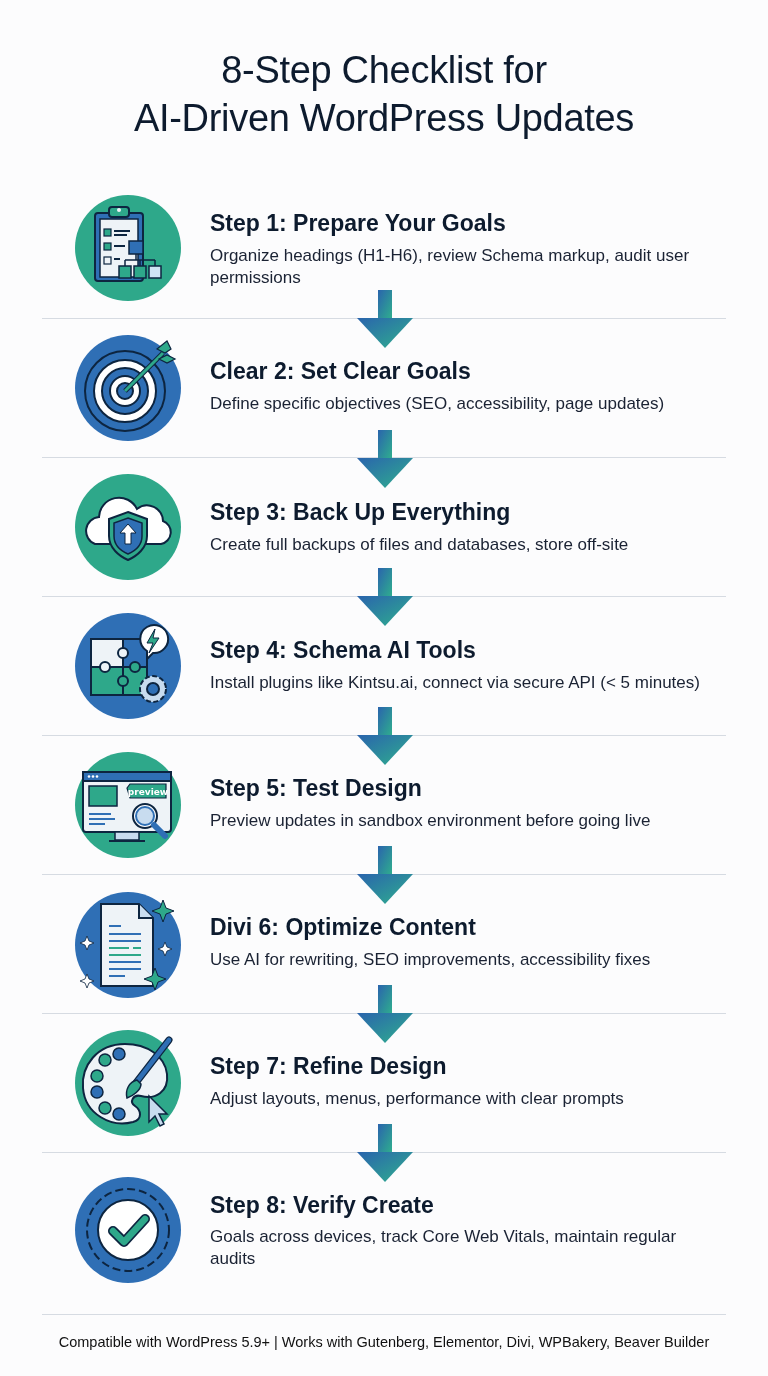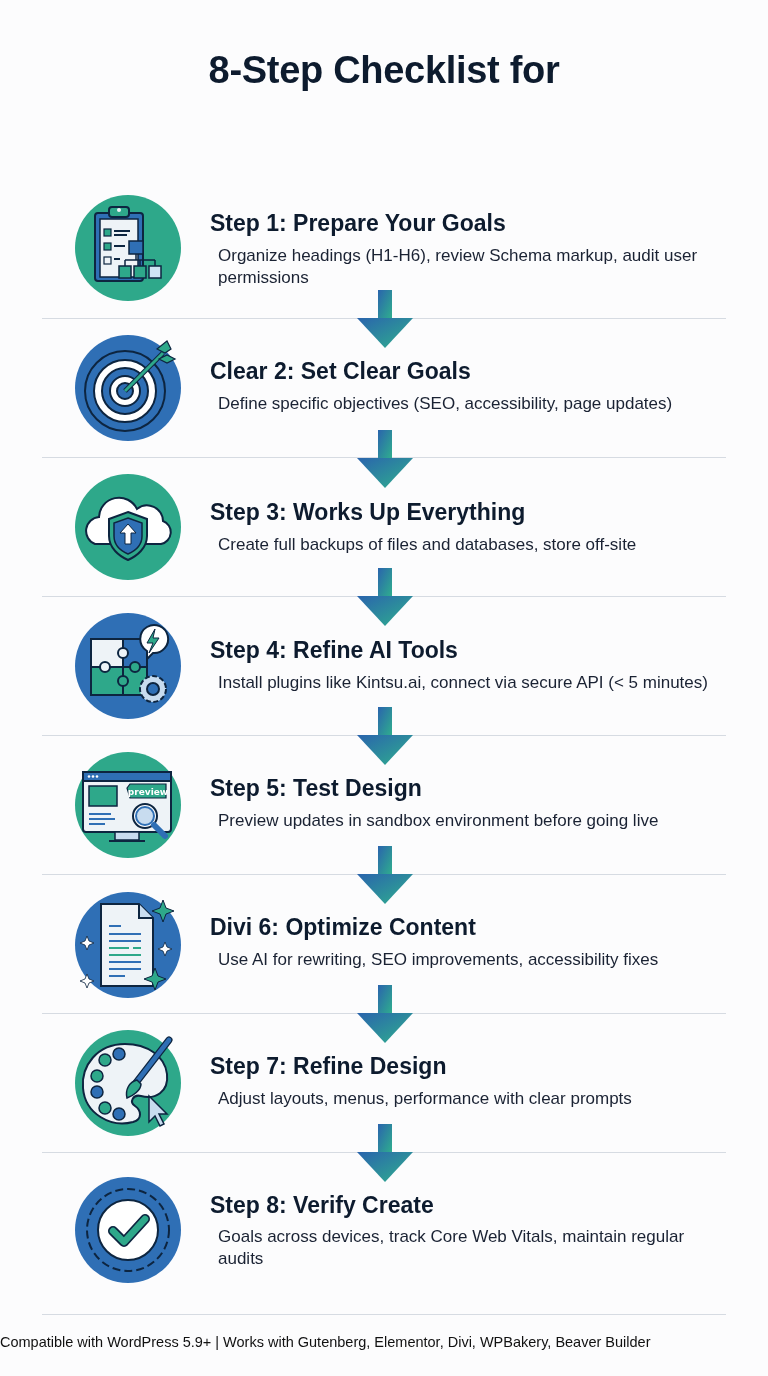--- a/index.html
+++ b/index.html
@@ -1,48 +1,49 @@
 <!DOCTYPE html>
 <html><head>
 <meta charset="utf-8">
 <style>
   * { box-sizing: border-box; margin: 0; padding: 0; }
   html, body { width: 768px; height: 1376px; background: #fcfcfd; overflow: hidden; }
   body { font-family: "Liberation Sans", "DejaVu Sans", sans-serif; color: #0f1b2d; position: relative; }
   .title { position: absolute; top: 46px; left: 0; width: 768px; text-align: center;
-           font-weight: 700; font-size: 38px; line-height: 48px; color: #0d1b2e; letter-spacing: -0.3px; }
+           font-weight: 400; font-size: 38px; line-height: 48px; color: #0d1b2e; letter-spacing: -0.3px; }
   .step { position: absolute; left: 0; width: 768px; }
   .icon { position: absolute; left: 75px; width: 106px; height: 106px; }
   .icon svg { width: 106px; height: 106px; display: block; }
   .step-title { position: absolute; left: 210px; font-weight: 700; font-size: 23px; color: #0d1b2e; white-space: nowrap; }
-  .step-desc { position: absolute; left: 218px; width: 520px; font-size: 17px; line-height: 22px; color: #1a2233; }
+  .step-desc { position: absolute; left: 210px; width: 520px; font-size: 17px; line-height: 22px; color: #1a2233; }
   .divider { position: absolute; left: 42px; width: 684px; height: 1px; background: #d6dbe2; }
   .arrow { position: absolute; left: 357px; width: 56px; height: 58px; }
   .arrow svg { width: 56px; height: 58px; display: block; }
   .footer-divider { position: absolute; left: 42px; top: 1314px; width: 684px; height: 1px; background: #d6dbe2; }
-  .footer { position: absolute; top: 1334px; left: 0; width: 768px; text-align: left; font-size: 14.5px; color: #111; }
+  .footer { position: absolute; top: 1334px; left: 0; width: 768px; text-align: center; font-size: 14.5px; color: #111; }
 </style>
 </head>
 <body>
 
 <svg width="0" height="0" style="position:absolute">
   <defs>
     <linearGradient id="arrowGrad" x1="0" y1="0" x2="1" y2="1">
       <stop offset="0" stop-color="#2a64ad"></stop>
       <stop offset="1" stop-color="#2fb08d"></stop>
     </linearGradient>
     <g id="arrowShape">
       <rect x="21" y="0" width="14" height="30" fill="url(#arrowGrad)"></rect>
       <polygon points="0,28 56,28 28,58" fill="url(#arrowGrad)"></polygon>
     </g>
   </defs>
 </svg>
 
 <div class="title">
   <div>8-Step Checklist for</div>
+  <div>AI-Driven WordPress Updates</div>
 </div>
 
 <div class="step" style="top:0">
   <div class="icon" style="top:195px">
     <svg viewBox="0 0 106 106">
       <circle cx="53" cy="53" r="53" fill="#2ea88a"></circle>
       <rect x="20" y="18" width="48" height="68" rx="3" fill="#2f6fb5" stroke="#0d2540" stroke-width="2"></rect>
       <rect x="25" y="24" width="38" height="58" fill="#eef3f7" stroke="#0d2540" stroke-width="1.5"></rect>
       <rect x="34" y="12" width="20" height="10" rx="3" fill="#2ea88a" stroke="#0d2540" stroke-width="2"></rect>
       <circle cx="44" cy="15" r="2" fill="#eef3f7"></circle>
@@ -98,21 +99,21 @@
 <div class="step" style="top:0">
   <div class="icon" style="top:474px">
     <svg viewBox="0 0 106 106">
       <circle cx="53" cy="53" r="53" fill="#2ea88a"></circle>
       <path d="M20 70 a14 14 0 0 1 4-27 a20 20 0 0 1 38-8 a16 16 0 0 1 26 12 a12 12 0 0 1 -2 23 z" fill="#ffffff" stroke="#0d2540" stroke-width="2"></path>
       <path d="M53 38 L72 45 V62 C72 74 62 82 53 86 C44 82 34 74 34 62 V45 Z" fill="#2ea88a" stroke="#0d2540" stroke-width="2"></path>
       <path d="M53 44 L67 49 V62 C67 71 60 77 53 80 C46 77 39 71 39 62 V49 Z" fill="#2f6fb5" stroke="#0d2540" stroke-width="1.5"></path>
       <path d="M53 50 L61 59 H56 V70 H50 V59 H45 Z" fill="#ffffff" stroke="#0d2540" stroke-width="1"></path>
     </svg>
   </div>
-  <div class="step-title" style="top:499px">Step 3: Works Up Everything</div>
+  <div class="step-title" style="top:499px">Step 3: Back Up Everything</div>
   <div class="step-desc" style="top:534px">Create full backups of files and databases, store off-site</div>
 </div>
 <div class="divider" style="top:596px"></div>
 <div class="arrow" style="top:568px">
     <svg viewBox="0 0 56 58">
       <use href="#arrowShape"></use>
     </svg>
   </div>
 
 <div class="step" style="top:0">
@@ -126,21 +127,21 @@
       <circle cx="48" cy="40" r="5" fill="#eef3f7" stroke="#0d2540" stroke-width="2"></circle>
       <circle cx="30" cy="54" r="5" fill="#eef3f7" stroke="#0d2540" stroke-width="2"></circle>
       <circle cx="60" cy="54" r="5" fill="#2ea88a" stroke="#0d2540" stroke-width="2"></circle>
       <circle cx="48" cy="68" r="5" fill="#2ea88a" stroke="#0d2540" stroke-width="2"></circle>
       <path d="M72 14 a14 14 0 1 1 6 26 l-6 6 l0 -8 a14 14 0 0 1 0 -24z" fill="#ffffff" stroke="#0d2540" stroke-width="2"></path>
       <polygon points="80,16 72,30 78,30 74,40 84,25 78,25" fill="#2ea88a" stroke="#0d2540" stroke-width="1"></polygon>
       <circle cx="78" cy="76" r="13" fill="#c8dcef" stroke="#0d2540" stroke-width="2" stroke-dasharray="5 2.5"></circle>
       <circle cx="78" cy="76" r="6" fill="#2f6fb5" stroke="#0d2540" stroke-width="2"></circle>
     </svg>
   </div>
-  <div class="step-title" style="top:637px">Step 4: Refine AI Tools</div>
+  <div class="step-title" style="top:637px">Step 4: Schema AI Tools</div>
   <div class="step-desc" style="top:672px;width:560px">Install plugins like Kintsu.ai, connect via secure API (&lt; 5 minutes)</div>
 </div>
 <div class="divider" style="top:735px"></div>
 <div class="arrow" style="top:707px">
     <svg viewBox="0 0 56 58">
       <use href="#arrowShape"></use>
     </svg>
   </div>
 
 <div class="step" style="top:0">

